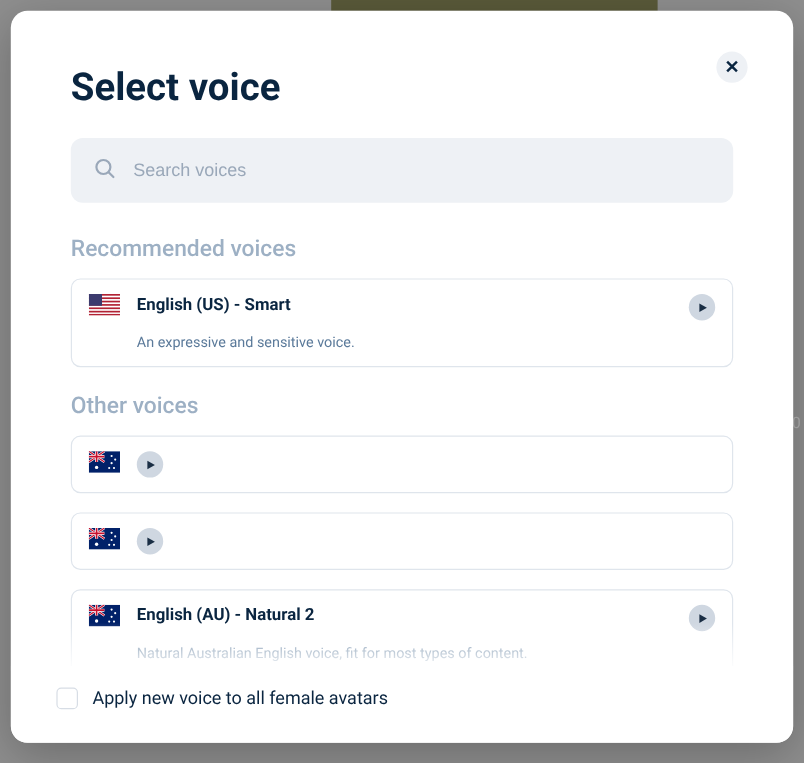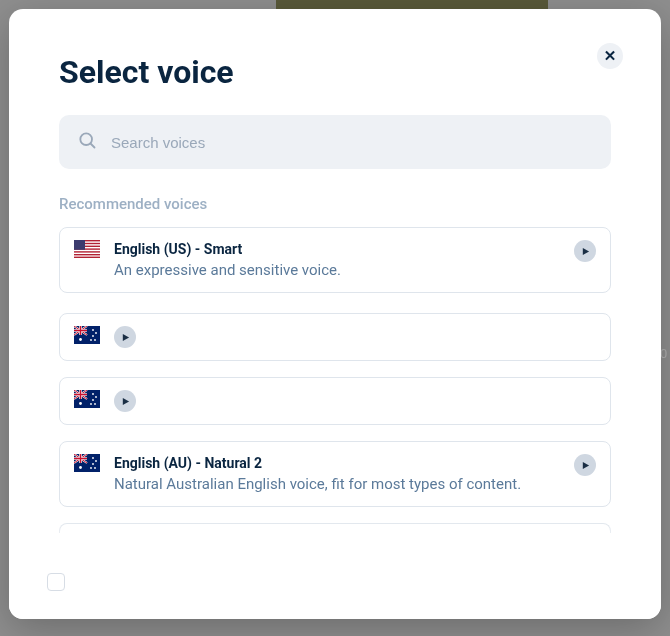--- a/index.html
+++ b/index.html
@@ -50,21 +50,21 @@
     margin-bottom: 26px;
   }
   .search-wrap svg { width: 20px; height: 20px; }
   .search-input {
     border: none; outline: none; background: transparent;
     font-size: 15px; color: #737373;
     flex: 1;
   }
   .search-input::placeholder { color: #9aa8b9; }
   .section-label {
-    font-size: 15px;
+    font-size: 19px;
     color: #9db0c4;
     font-weight: 500;
     margin-bottom: 14px;
   }
   .voice-card {
     border: 1px solid #dfe5ec;
     border-radius: 8px;
     padding: 12px 14px;
     display: flex;
     align-items: flex-start;
@@ -78,24 +78,24 @@
   }
   .flag svg { display: block; }
   .voice-text { flex: 1; min-width: 0; }
   .voice-name {
     font-size: 14px;
     font-weight: 700;
     color: #0a2540;
     line-height: 1.35;
   }
   .voice-desc {
-    font-size: 15px;
+    font-size: 12px;
     color: #5b7a9a;
     line-height: 1.35;
-    margin-top: 1px;
+    margin-top: 13px;
   }
   .play-btn {
     width: 22px; height: 22px;
     border-radius: 50%;
     background: #cfd7e1;
     display: flex; align-items: center; justify-content: center;
     cursor: pointer;
     flex-shrink: 0;
   }
   .play-btn svg { width: 9px; height: 9px; display:block; }
@@ -187,20 +187,21 @@
     <div class="play-btn">
       <span>
         <svg viewBox="0 0 10 10">
             <polygon points="2,1 9,5 2,9" fill="#1a2e44"></polygon>
           </svg>
       </span>
     </div>
   </div>
 
   <div class="section-gap"></div>
+  <div class="section-label">Other voices</div>
 
   <div class="voice-card">
     <span class="flag">
       <svg width="26" height="18" viewBox="0 0 26 18">
         <rect width="26" height="18" fill="#012169"></rect>
         <g>
           <path d="M0 0 L13 9 M13 0 L0 9" stroke="#fff" stroke-width="2"></path>
           <path d="M0 0 L13 9 M13 0 L0 9" stroke="#c8102e" stroke-width="1"></path>
           <path d="M6.5 0 V9 M0 4.5 H13" stroke="#fff" stroke-width="2.6"></path>
           <path d="M6.5 0 V9 M0 4.5 H13" stroke="#c8102e" stroke-width="1.4"></path>
@@ -279,15 +280,16 @@
       </span>
     </div>
   </div>
 
   <div class="partial-card"></div>
 
   <div class="fade"></div>
 
   <div class="footer">
     <div class="checkbox"></div>
+    <span class="footer-label">Apply new voice to all female avatars</span>
   </div>
 
 </div>
 
 </body></html>

